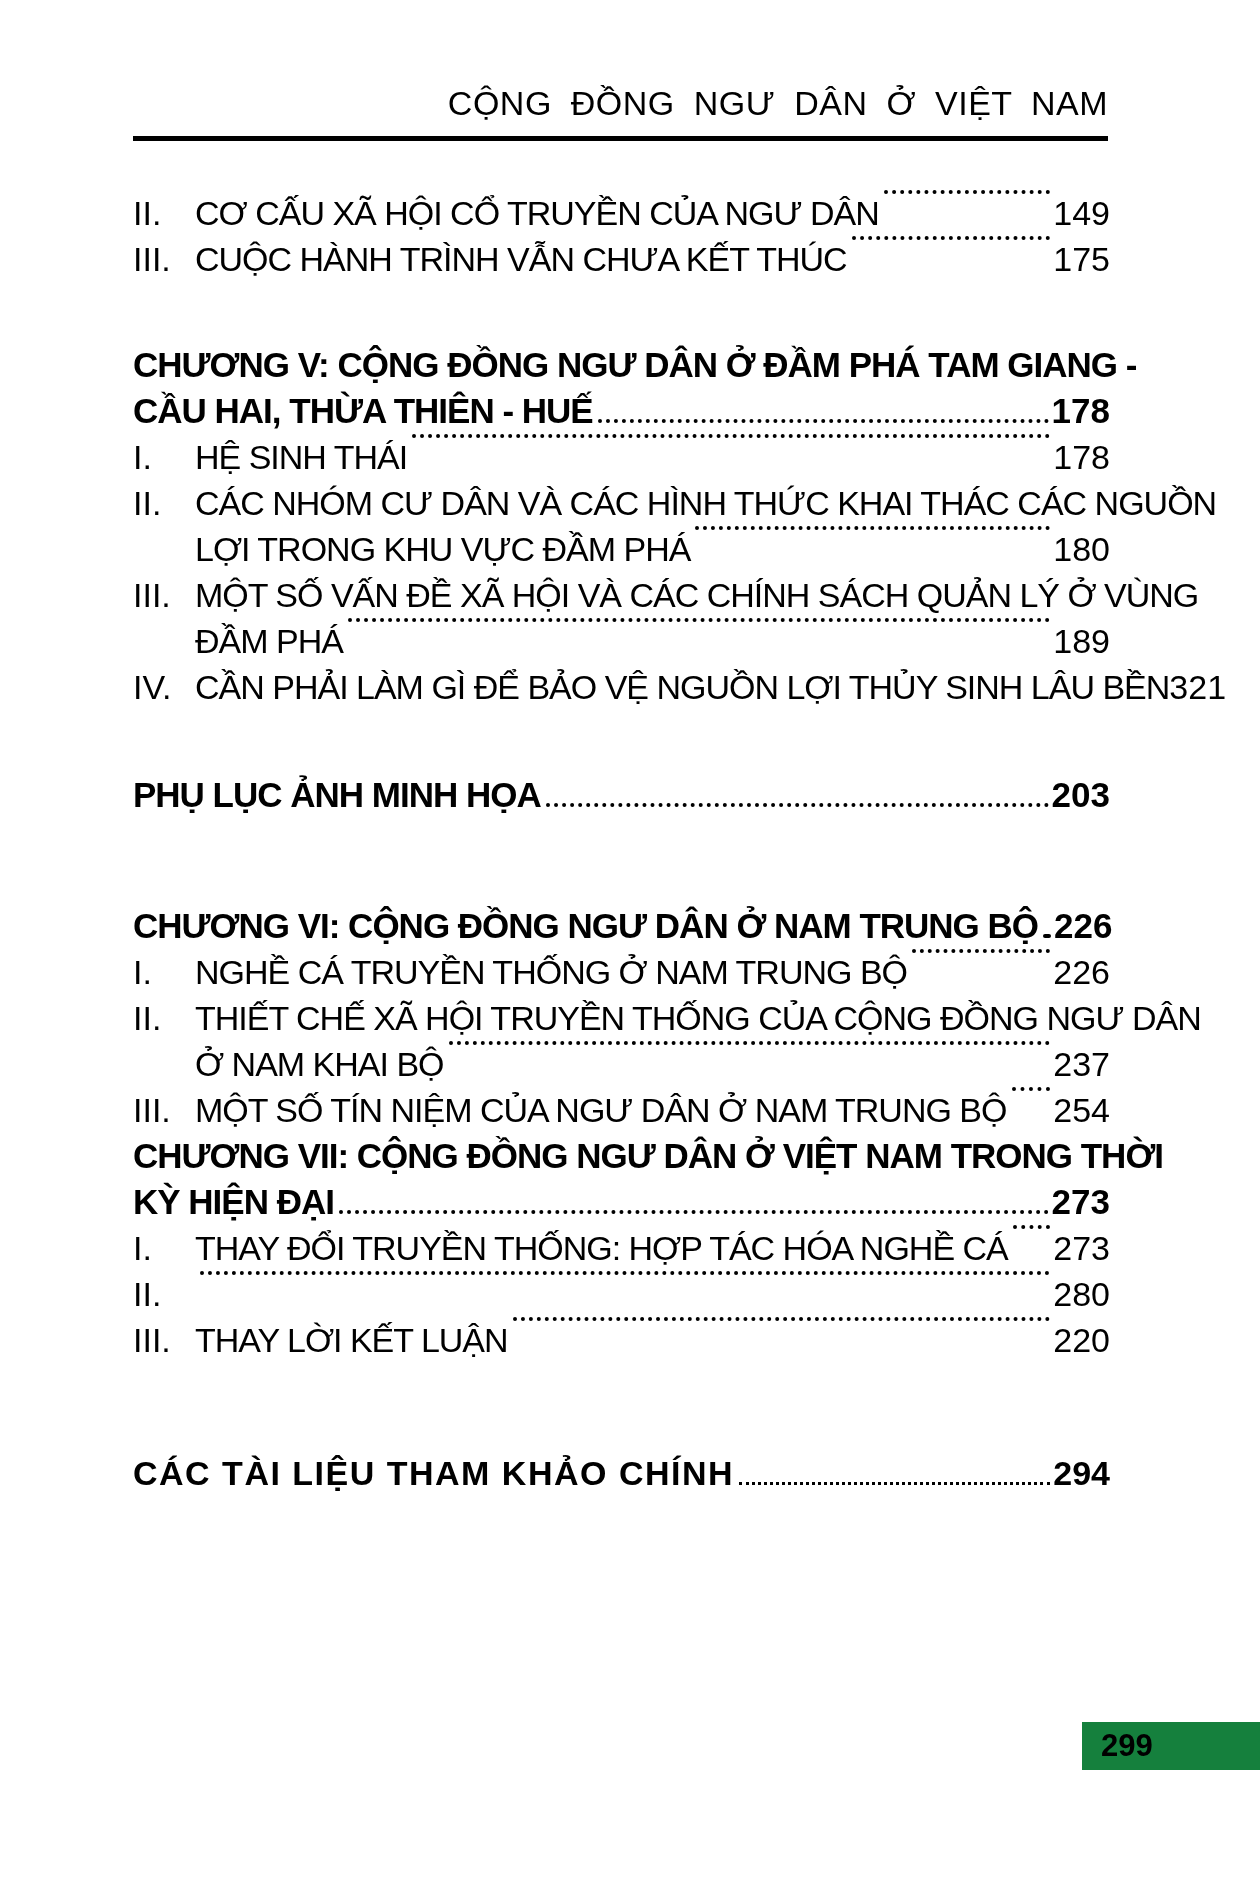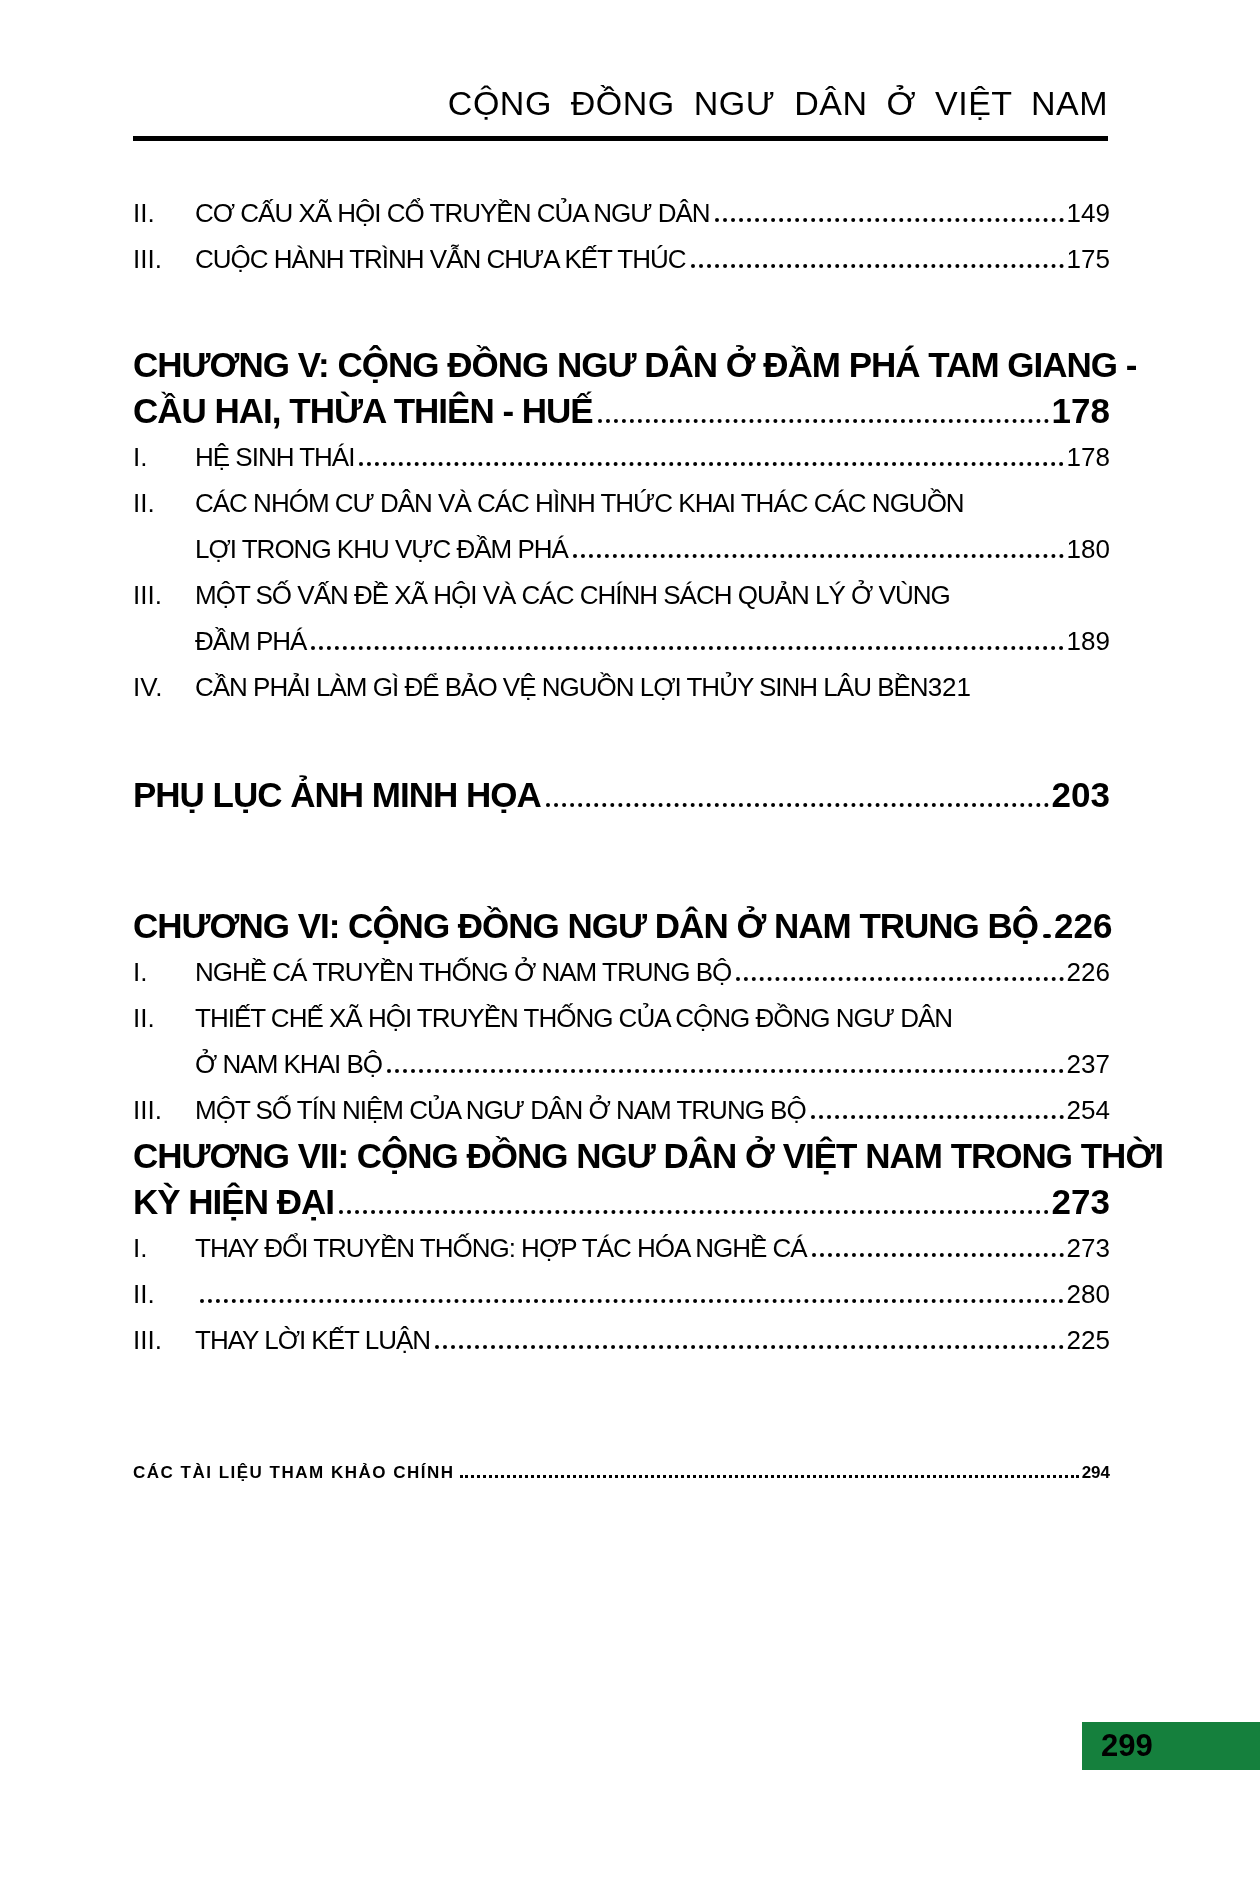--- a/index.html
+++ b/index.html
@@ -41,23 +41,23 @@
   .sec-4{}
   .sec-5{margin-top:87px;}
   .entry{margin:0;}
   .line{
     display:flex;
     align-items:baseline;
     height:46px;
     line-height:46px;
     white-space:nowrap;
   }
-  .entry.item .line{font-size:26px;letter-spacing:-1px;}
+  .entry.item .line{font-size:34px;letter-spacing:-1px;align-items:center;}
   .entry.chapter .line{font-size:35px;font-weight:700;letter-spacing:-1px;}
-  .entry.references .line{font-size:17px;font-weight:700;letter-spacing:1.5px;}
+  .entry.references .line{font-size:34px;font-weight:700;letter-spacing:1.5px;}
   .num{
     flex:0 0 62px;
     letter-spacing:0;
   }
   .entry.item .line.cont{padding-left:62px;}
   .t{flex:0 0 auto;}
   .leader{
     flex:1 1 auto;
     min-width:8px;
     border-bottom:4px dotted #000;
@@ -224,21 +224,21 @@
             <span class="num">II.</span>
             <span class="leader"></span>
             <span class="pg">280</span>
           </div>
         </div>
         <div class="entry item">
           <div class="line">
             <span class="num">III.</span>
             <span class="t">THAY LỜI KẾT LUẬN</span>
             <span class="leader"></span>
-            <span class="pg">225</span>
+            <span class="pg">220</span>
           </div>
         </div>
       </section>
       <section class="toc-section sec-5">
         <div class="entry references">
           <div class="line">
             <span class="t">CÁC TÀI LIỆU THAM KHẢO CHÍNH</span>
             <span class="leader"></span>
             <span class="pg">294</span>
           </div>

